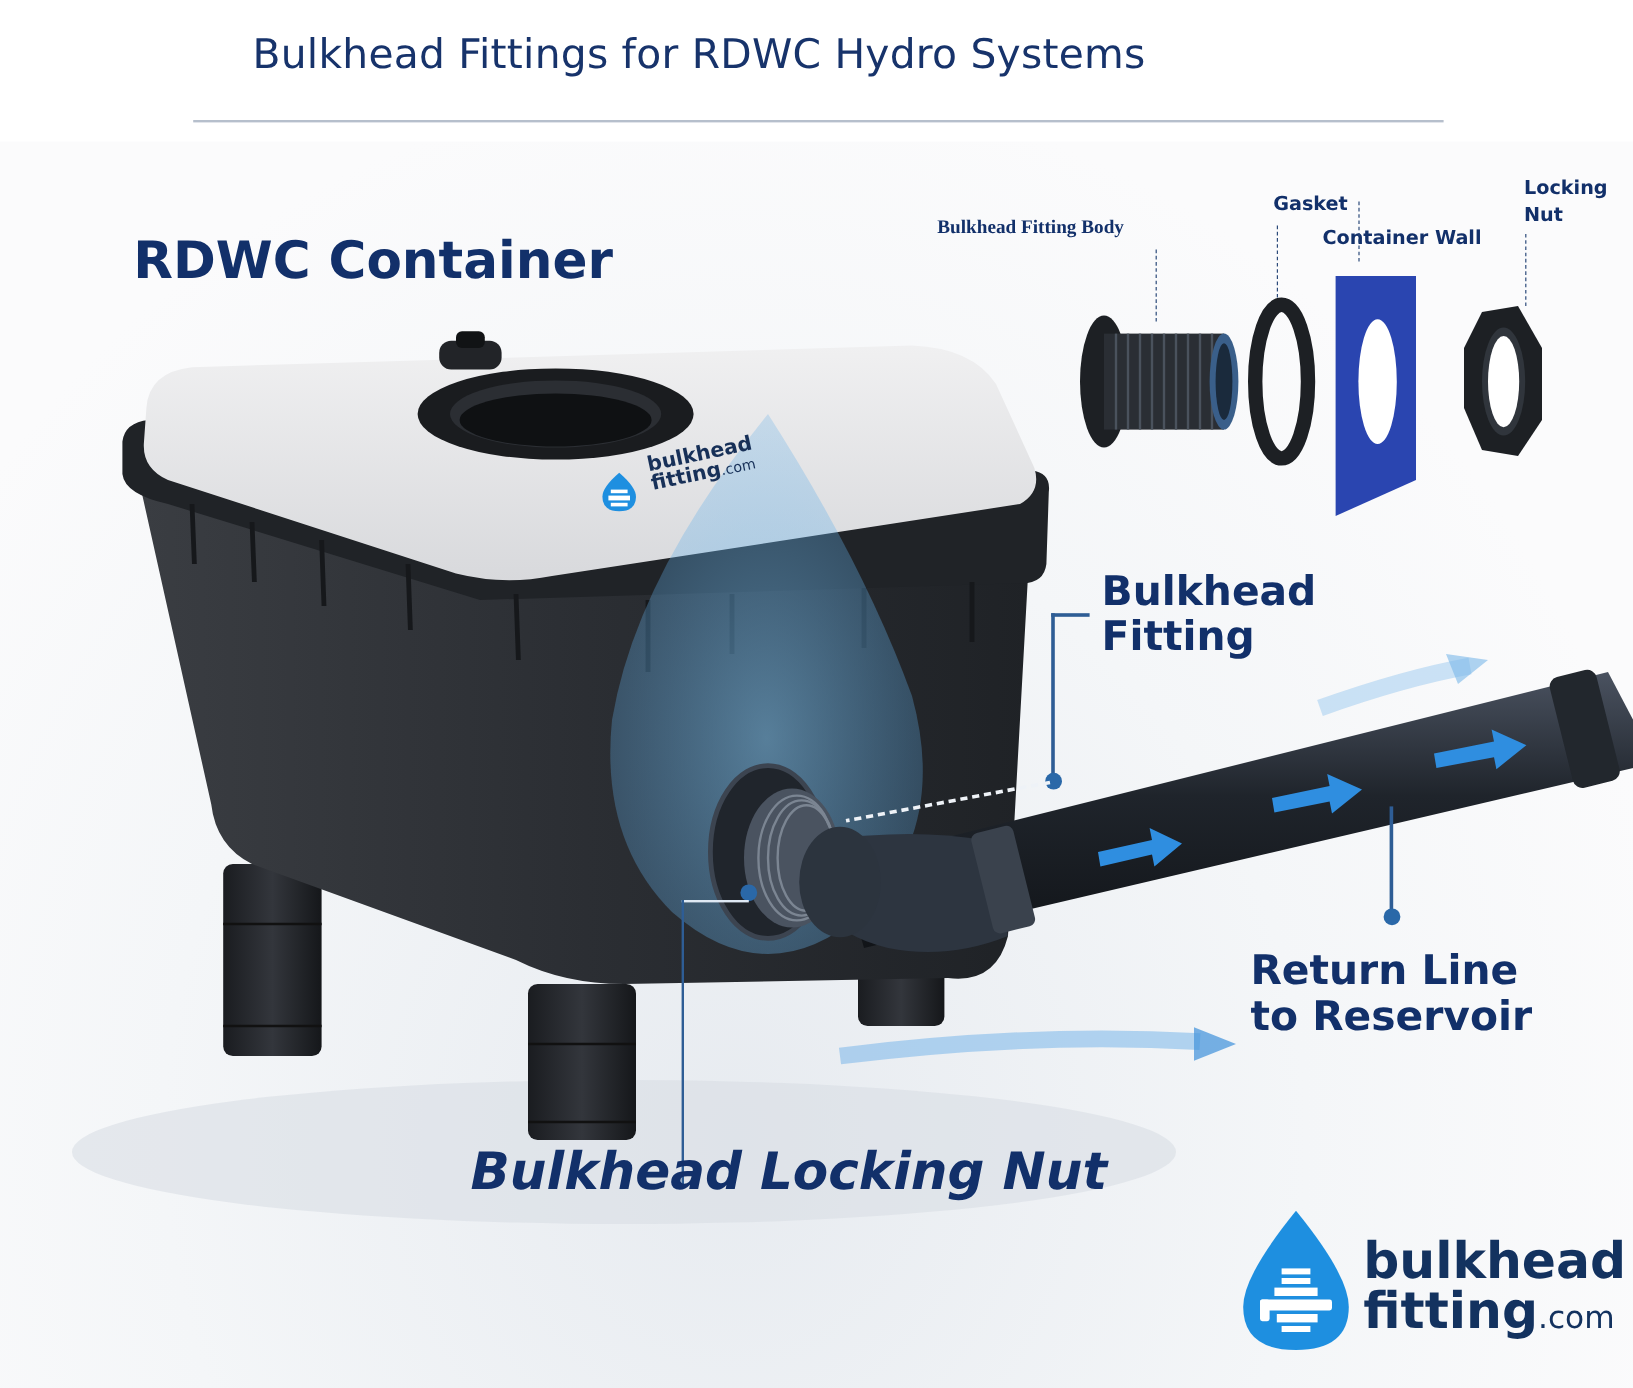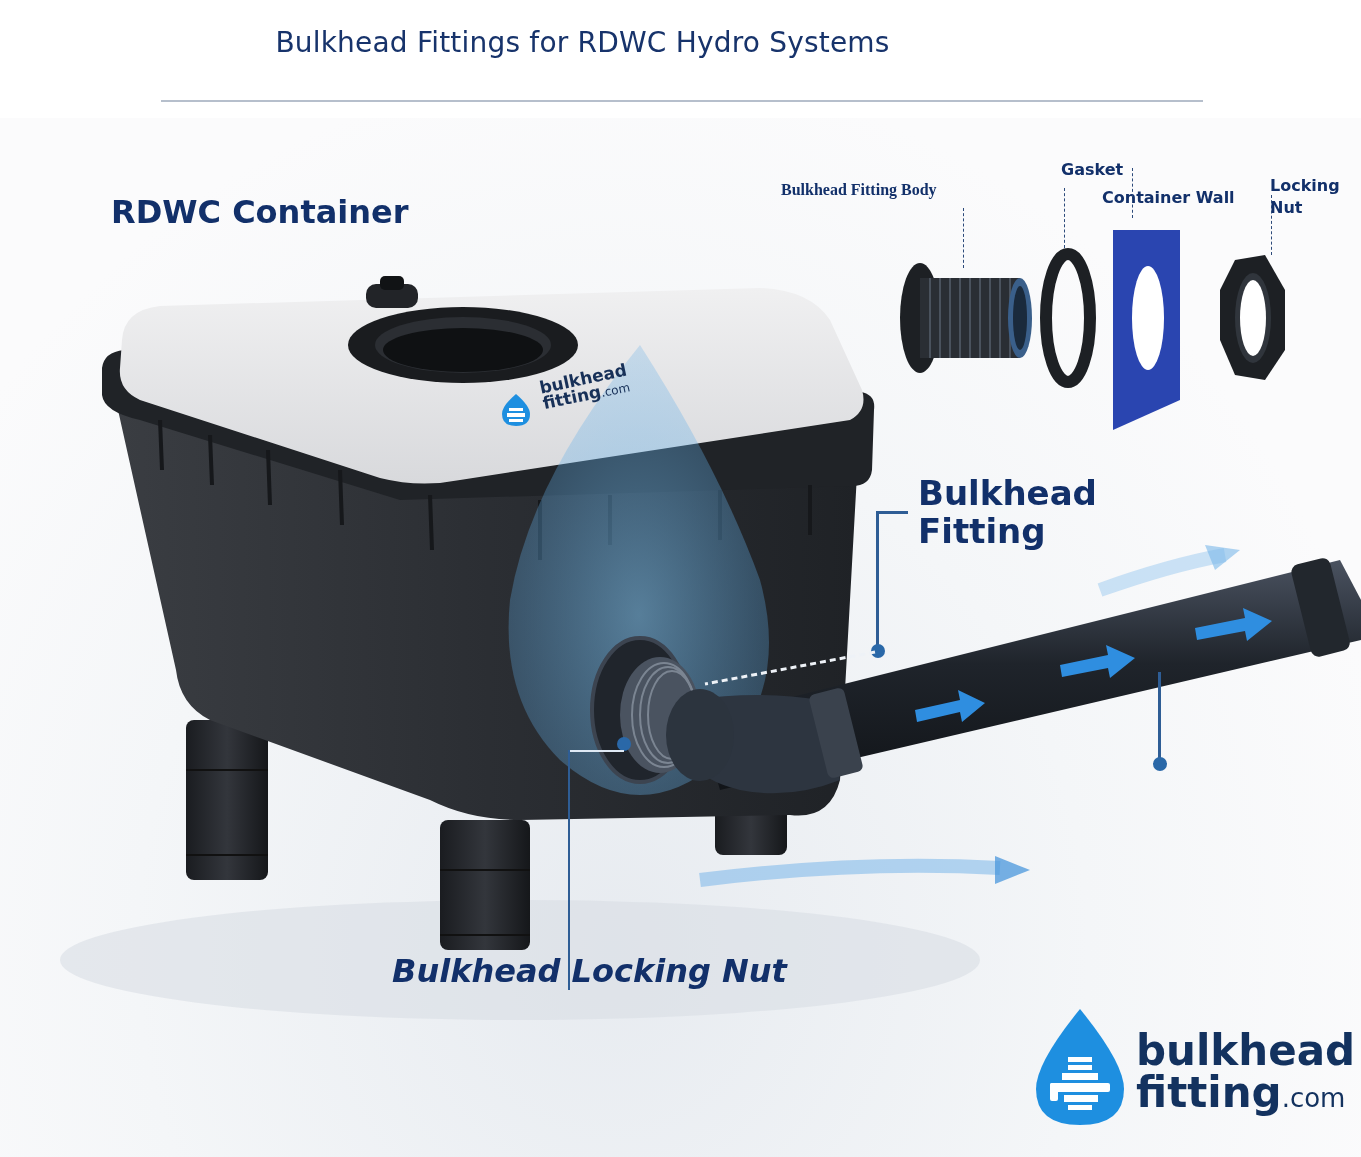--- a/index.html
+++ b/index.html
@@ -7,29 +7,29 @@
     width: 1361px; height: 1157px; position: relative; overflow: hidden;
     background: #ffffff;
     font-family: "DejaVu Sans", "Liberation Sans", sans-serif;
   }
   .scene {
     position: absolute; left: 0; top: 118px; width: 1361px; height: 1039px;
     background: radial-gradient(ellipse at 45% 80%, #e7ebf0 0%, #f4f6f8 45%, #fbfbfc 75%);
   }
   .title {
     position: absolute; left: 0; top: 26px; width: 1165px; text-align: center;
-    font-size: 28px; color: #17336b; letter-spacing: 0.2px;
+    font-size: 34px; color: #17336b; letter-spacing: 0.2px;
   }
   .rule {
     position: absolute; left: 161px; top: 100px; width: 1042px; height: 2px;
     background: #b6bfcc;
   }
   .lbl { position: absolute; color: #12306a; font-weight: bold; white-space: nowrap; }
   .lbl-lg { font-size: 34px; line-height: 38px; }
-  .lbl-md { font-size: 32px; }
+  .lbl-md { font-size: 43px; }
   .lbl-sm { font-size: 16px; line-height: 22px; }
   .abs { position: absolute; }
   .dash-v { position: absolute; width: 0; border-left: 1.5px dashed #2c4a7a; }
   .lead { position: absolute; background: #2e5d95; }
   .dot { position: absolute; width: 14px; height: 14px; border-radius: 50%; background: #2a68a8; }
   .logo-text { position: absolute; color: #13325f; font-weight: bold; line-height: 42px; }
 </style>
 </head>
 <body>
 
@@ -180,40 +180,42 @@
 
 <div class="lbl lbl-sm" style="left:781px;top:179px;font-family:Liberation Serif, serif;">Bulkhead Fitting Body</div>
 <div class="dash-v" style="left:963px;top:208px;height:60px;"></div>
 
 <div class="lbl lbl-sm" style="left:1021px;top:159px;margin-left:40px;">Gasket</div>
 <div class="dash-v" style="left:1064px;top:188px;height:60px;"></div>
 
 <div class="lbl lbl-sm" style="left:1102px;top:143px;margin-top:44px;">Container Wall</div>
 <div class="dash-v" style="left:1132px;top:168px;height:50px;"></div>
 
-<div class="lbl lbl-sm" style="left:1270px;top:146px;margin-top:29px;">
+<div class="lbl lbl-sm" style="left:1270px;top:146px;">
   <div>Locking</div>
   <div>Nut</div>
 </div>
 <div class="dash-v" style="left:1271px;top:195px;height:60px;"></div>
 
 <div class="lbl lbl-lg" style="left:918px;top:474px;">
   <div>Bulkhead</div>
   <div>Fitting</div>
 </div>
 <div class="lead" style="left:876px;top:511px;width:32px;height:3px;"></div>
 <div class="lead" style="left:876px;top:511px;width:3px;height:140px;"></div>
 <div class="dot" style="left:871px;top:644px;"></div>
 <svg class="abs" style="left:700px;top:648px" width="180" height="40">
     <line x1="175" y1="4" x2="5" y2="36" stroke="#eef2f7" stroke-width="3" stroke-dasharray="6 4"></line>
   </svg>
 
 <div class="lead" style="left:1158px;top:672px;width:3px;height:92px;"></div>
 <div class="dot" style="left:1153px;top:757px;"></div>
 <div class="lbl lbl-lg" style="left:1042px;top:790px;">
+  <div>Return Line</div>
+  <div>to Reservoir</div>
 </div>
 
 <div class="dot" style="left:617px;top:737px;"></div>
 <div class="lead" style="left:568px;top:750px;width:56px;height:2px;background:#dfe9f4;"></div>
 <div class="lead" style="left:568px;top:750px;width:2px;height:240px;"></div>
 <div class="lbl lbl-md" style="left:392px;top:952px;font-style:italic;">Bulkhead Locking Nut</div>
 
 <div class="abs" style="left:1032px;top:1005px;width:96px;height:124px;">
   <svg width="96" height="124">
     <path d="M48 4 Q92 58 92 84 Q92 120 48 120 Q4 120 4 84 Q4 58 48 4Z" fill="#1e8fe0"></path>

